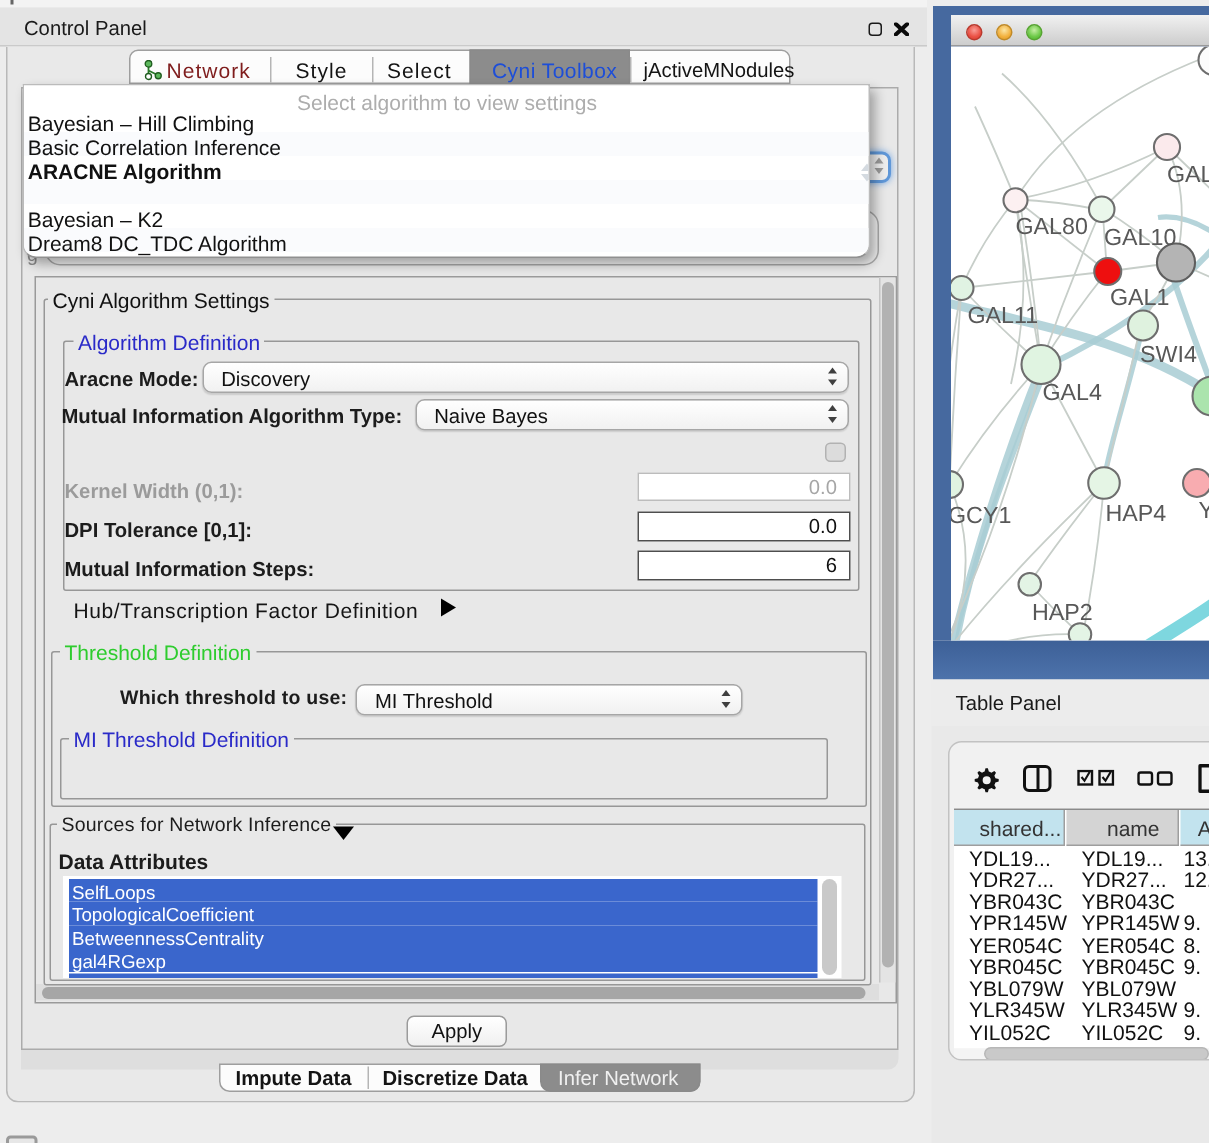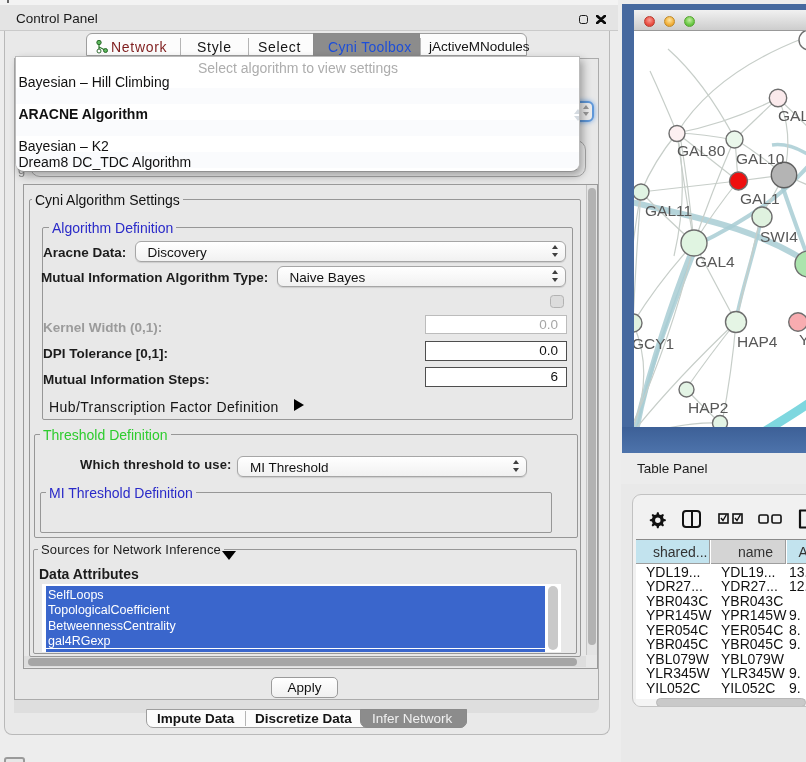--- a/index.html
+++ b/index.html
@@ -61,25 +61,25 @@
 <div class="abs" style="left:586px;top:185px;width:11px;height:470px;background:#e4e4e4;border-left:1px solid #c4c4c4"></div>
 <div class="abs" style="left:587.5px;top:188px;width:8.5px;height:457px;background:#b2b2b2;border-radius:5px"></div>
 
 <div class="abs" style="left:24px;top:656px;width:562px;height:11px;background:#dedede"></div>
 <div class="abs" style="left:28px;top:657.5px;width:549px;height:8px;background:#a6a6a6;border-radius:4px"></div>
 
 <div class="group" style="left:29px;top:199px;width:552px;height:458px">
       <div class="gt" style="left:2px;color:#111">Cyni Algorithm Settings</div>
     </div>
 
-<div class="group" style="left:42px;top:227px;width:531px;height:193px">
+<div class="group" style="left:42px;top:227px;width:531px;height:167px">
       <div class="gt" style="left:6px;color:#2a2ac8">Algorithm Definition</div>
     </div>
 
-<div class="lbl" style="left:43px;top:245px">Aracne Data:</div>
+<div class="lbl" style="left:43px;top:245px">Aracne Mode:</div>
 <div class="combo" style="left:134.5px;top:241px;width:431.5px;height:20.5px">
       <span class="tx">Discovery</span>
       <span class="stepper"></span>
     </div>
 
 <div class="lbl" style="left:41px;top:270px">Mutual Information Algorithm Type:</div>
 <div class="combo" style="left:276.5px;top:266px;width:289.5px;height:20.5px">
       <span class="tx">Naive Bayes</span>
       <span class="stepper"></span>
     </div>
@@ -96,21 +96,21 @@
 <div class="field" style="left:425px;top:366.5px;width:142px;height:20.5px;border:1.5px solid #4e4e4e;padding:1.5px 8px 0 0">6</div>
 
 <div class="abs" style="left:49px;top:398.5px;font-size:14px;letter-spacing:0.4px;color:#151515">Hub/Transcription Factor Definition</div>
 <div class="abs" style="left:294px;top:399px;width:0;height:0;border-top:6.5px solid transparent;border-bottom:6.5px solid transparent;border-left:10px solid #000"></div>
 
 <div class="group" style="left:34px;top:434px;width:544px;height:104px">
       <div class="gt" style="left:5px;color:#2ecc2e">Threshold Definition</div>
     </div>
 
 <div class="lbl" style="left:80px;top:456.5px;font-size:13px;letter-spacing:0.15px">Which threshold to use:</div>
-<div class="combo" style="left:237px;top:456px;width:290px;height:20.5px">
+<div class="combo" style="left:237px;top:456px;width:258px;height:20.5px">
       <span class="tx">MI Threshold</span>
       <span class="stepper"></span>
     </div>
 
 <div class="group" style="left:40px;top:492px;width:512px;height:41px">
       <div class="gt" style="left:5px;color:#2a2ac8">MI Threshold Definition</div>
     </div>
 
 <div class="group" style="left:33px;top:549px;width:544px;height:105px;border-radius:2px">
       <div class="gt" style="left:4px;color:#1c1c1c;font-size:13px;letter-spacing:0.15px">Sources for Network Inference</div>
@@ -142,20 +142,21 @@
 <div class="abs" style="left:4px;top:757px;width:21px;height:10px;background:#e7e7e7;border:2px solid #9a9a9a;border-radius:3px"></div>
 
 <div class="abs" id="popup" style="left:15px;top:56px;width:565px;height:116px;background:#fff;border:1px solid #bbbbbb;border-bottom:1.5px solid #909090;border-radius:0 0 9px 9px;box-shadow:3px 4px 8px rgba(0,0,0,0.32);overflow:hidden">
 <div class="abs" style="left:0;top:31px;width:565px;height:16px;background:#fafbfd"></div>
 <div class="abs" style="left:0;top:63px;width:565px;height:16px;background:#fafbfd"></div>
 <div class="abs" style="left:0;top:95px;width:565px;height:16px;background:#fafbfd"></div>
 <div class="abs" style="left:182px;top:3px;font-size:14px;color:#adadad">Select algorithm to view settings</div>
 <div class="abs" style="left:558px;top:52px;width:0;height:0;border-left:4px solid transparent;border-right:4px solid transparent;border-bottom:5px solid #d4dae0"></div>
 <div class="abs" style="left:558px;top:59px;width:0;height:0;border-left:4px solid transparent;border-right:4px solid transparent;border-top:5px solid #d4dae0"></div>
 <div class="abs" style="left:2.5px;top:17px;font-size:14px;color:#111">Bayesian – Hill Climbing</div>
+<div class="abs" style="left:2.5px;top:33px;font-size:14px;color:#111">Basic Correlation Inference</div>
 <div class="abs" style="left:2.5px;top:49px;font-size:14px;color:#111;font-weight:bold">ARACNE Algorithm</div>
 <div class="abs" style="left:2.5px;top:81px;font-size:14px;color:#111">Bayesian – K2</div>
 <div class="abs" style="left:2.5px;top:97px;font-size:14px;color:#111">Dream8 DC_TDC Algorithm</div>
 </div>
 
 <div class="abs" style="left:622px;top:4px;width:184px;height:423px;background:#46699f"></div>
 <div class="abs" style="left:622px;top:427px;width:184px;height:26px;background:linear-gradient(#3d6097,#4d73ab)"></div>
 
 <div class="abs" style="left:634px;top:10px;width:172px;height:21px;background:linear-gradient(#f1f1f1,#cdcdcd);border-bottom:1px solid #999"></div>
 <div class="abs" style="left:643.5px;top:15.5px;width:11px;height:11px;border-radius:50%;background:radial-gradient(circle at 50% 35%,#f99d96,#ea5044 60%,#d93d30);border:0.8px solid #b93a2e"></div>

